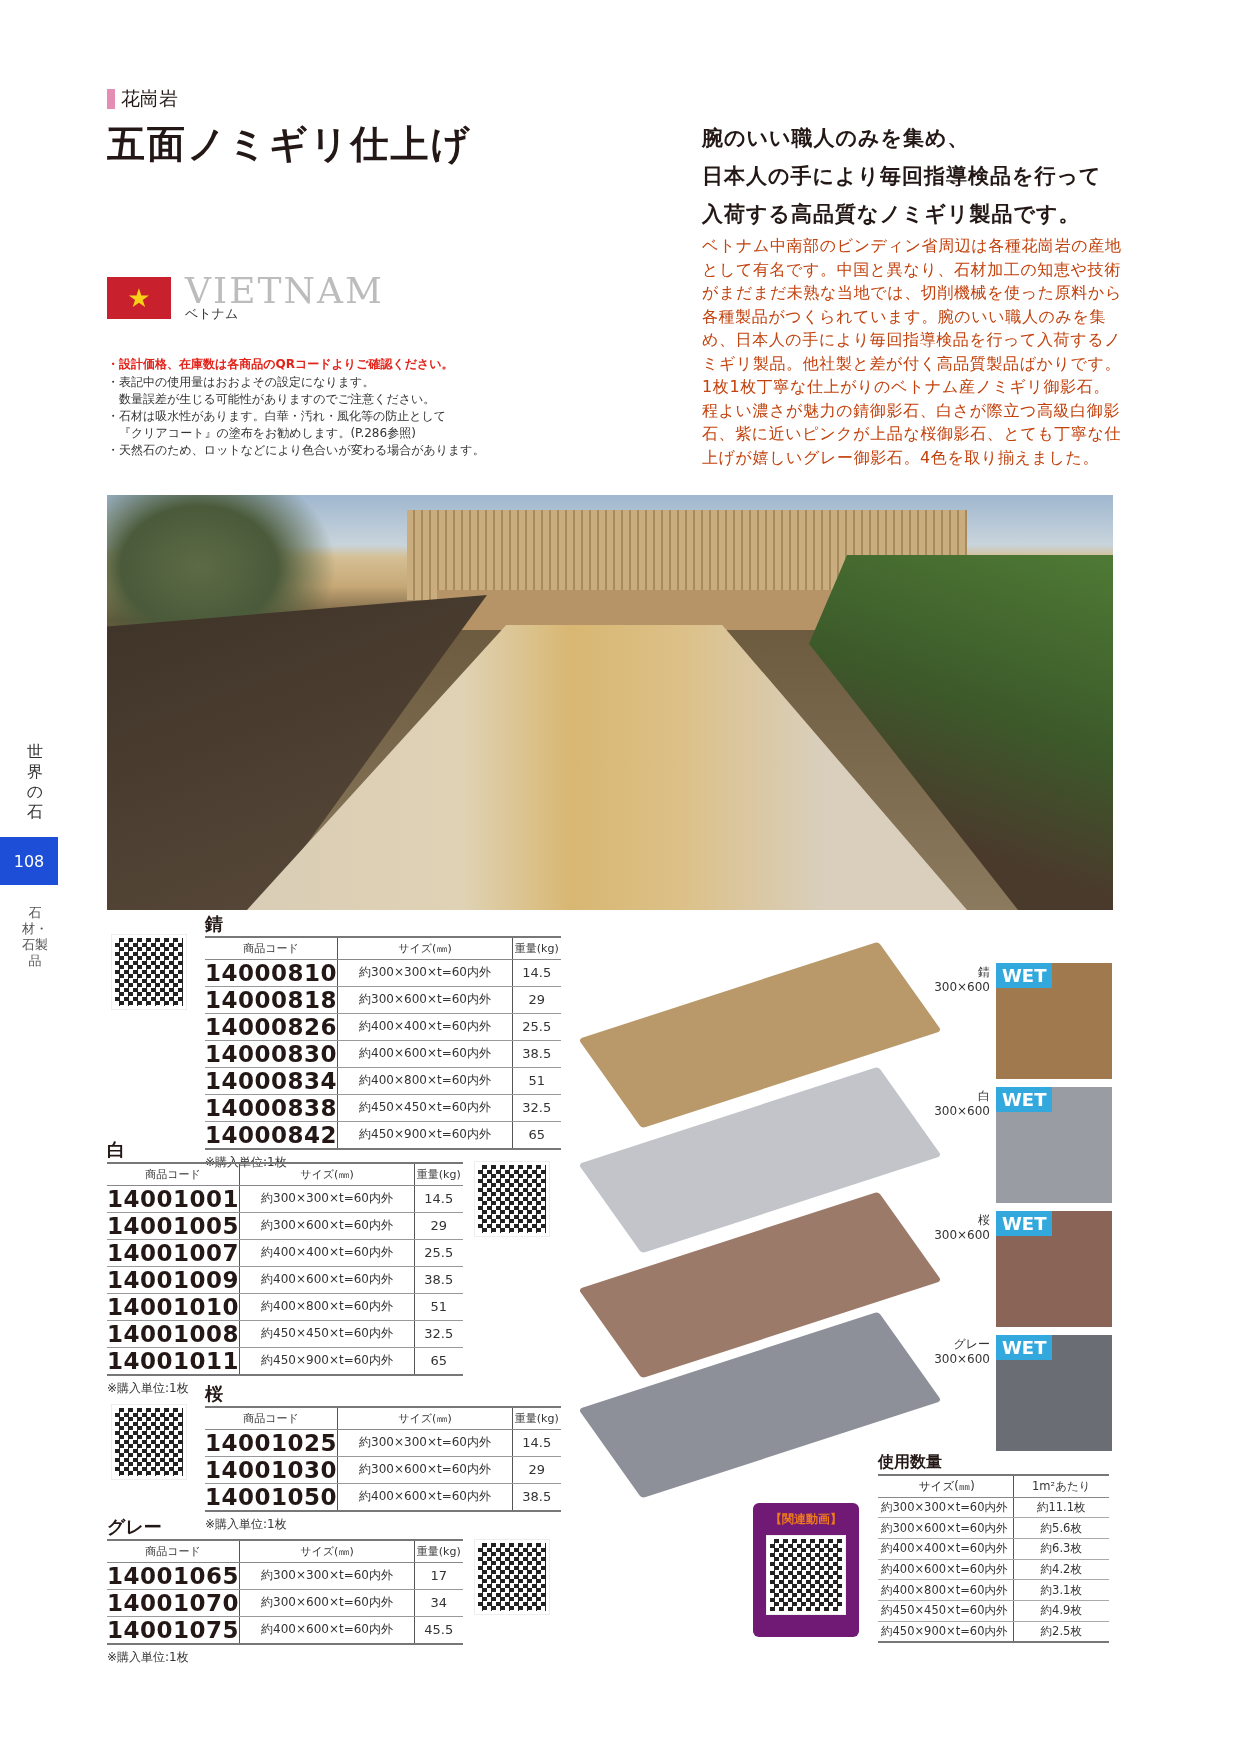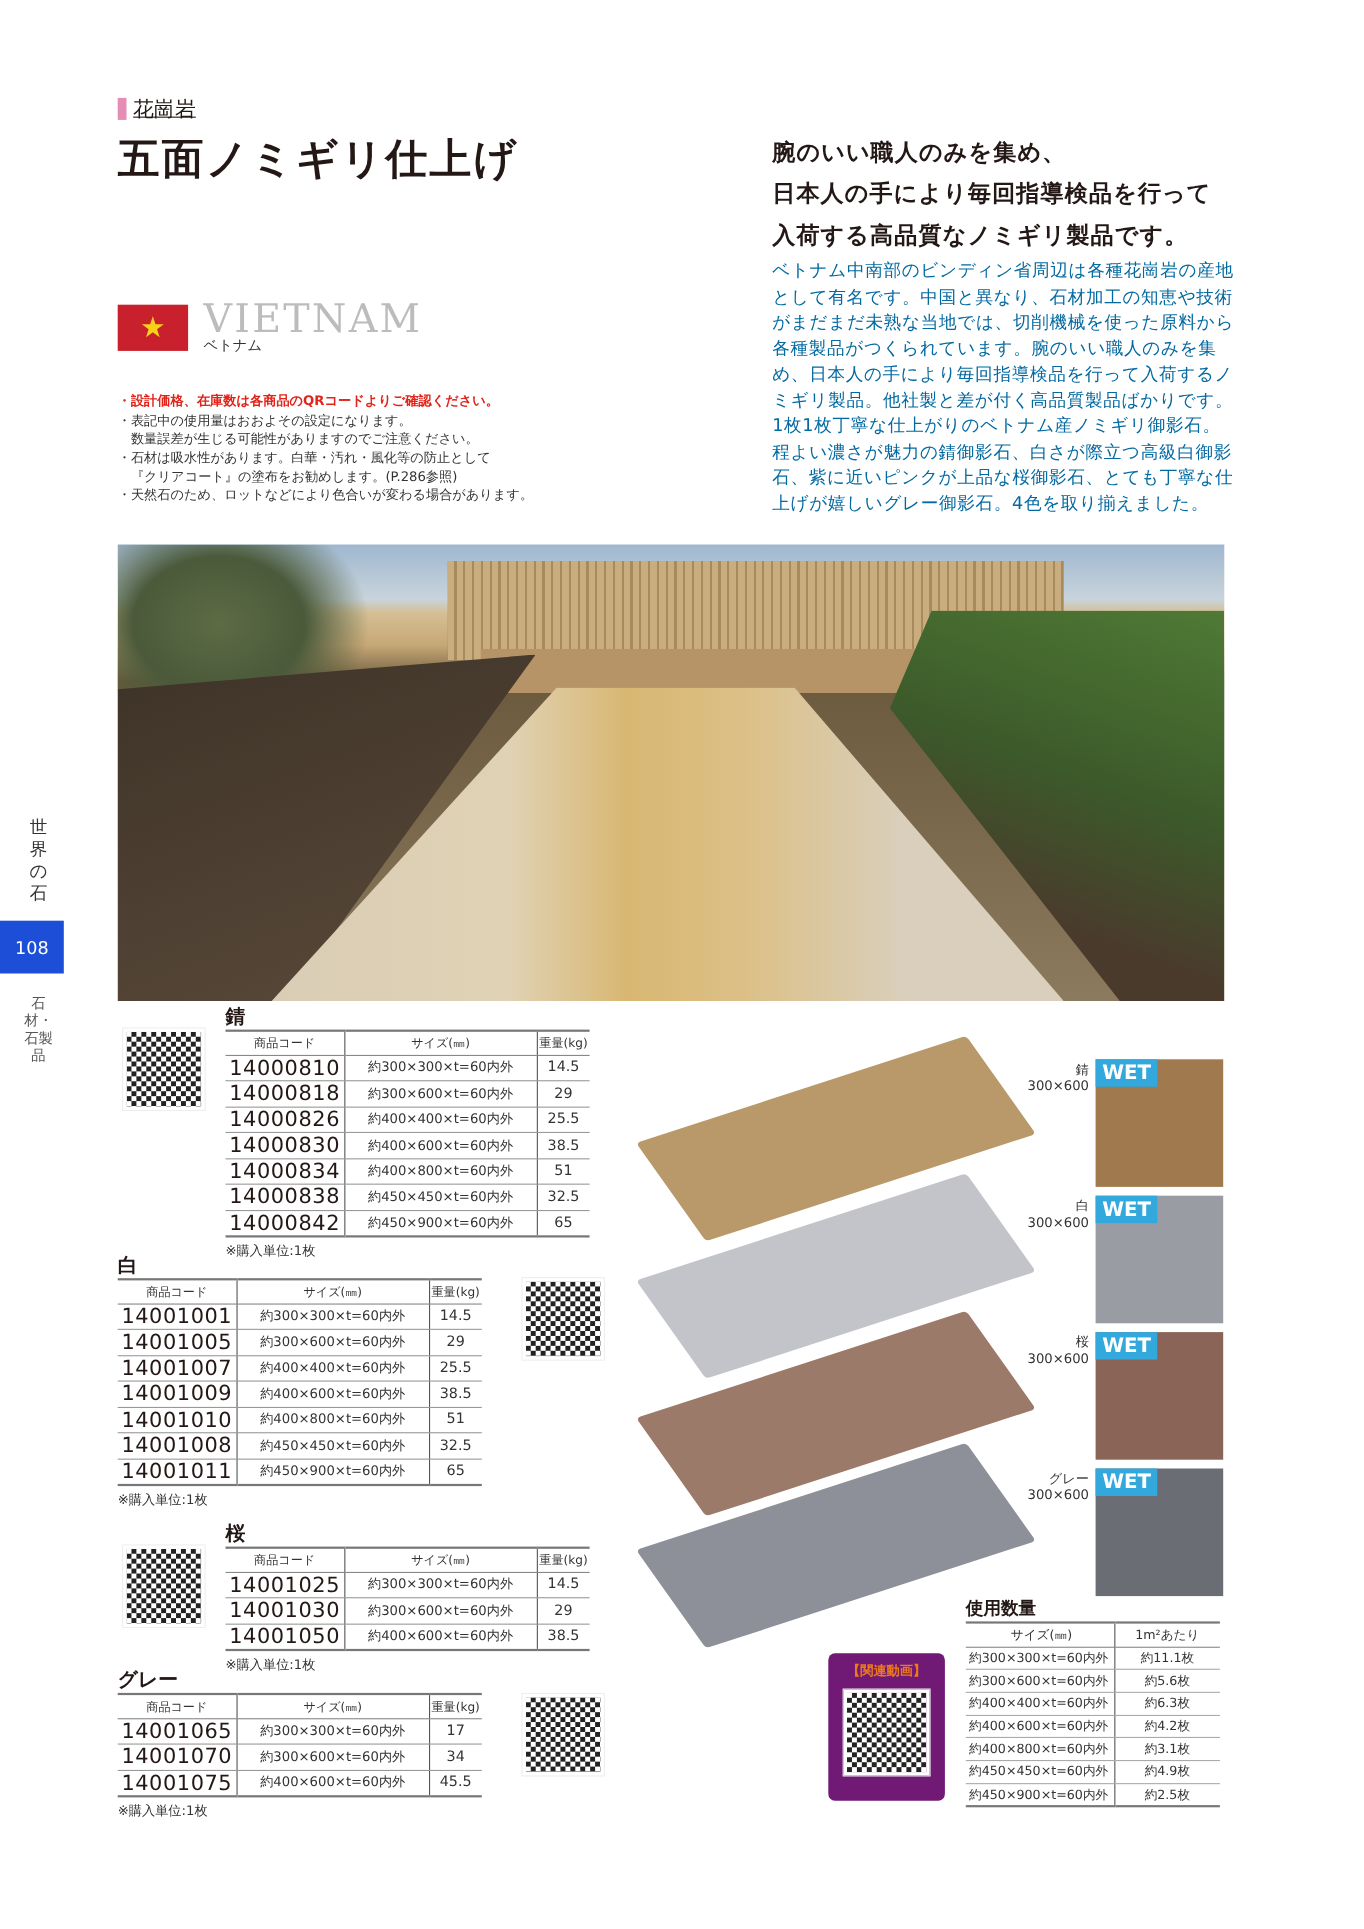--- a/index.html
+++ b/index.html
@@ -1,34 +1,34 @@
 <!DOCTYPE html>
 <html><head>
 <meta charset="utf-8">
 <style>
   * { box-sizing: border-box; margin: 0; padding: 0; }
   body { width: 1240px; height: 1754px; background: #fff; position: relative; font-family: "DejaVu Sans", "Liberation Sans", sans-serif; color: #231815; overflow: hidden; }
   .abs { position: absolute; }
 
   
-  .category { left: 107px; top: 86px; font-size: 19px; display: flex; align-items: center; gap: 6px; text-decoration: underline; }
+  .category { left: 107px; top: 86px; font-size: 19px; display: flex; align-items: center; gap: 6px; }
   .category .bar { width: 8px; height: 20px; background: #e48db5; display: inline-block; }
   .title { left: 107px; top: 120px; font-size: 38px; font-weight: bold; line-height: 48px; letter-spacing: 2px; }
   .country { left: 107px; top: 277px; display: flex; align-items: flex-start; gap: 14px; }
   .flag { width: 64px; height: 42px; background: #c8202c; display: flex; align-items: center; justify-content: center; }
   .flag span { color: #f7d117; font-size: 26px; line-height: 1; }
   .country-text .en { font-family: "DejaVu Serif", "Liberation Serif", serif; font-size: 36px; color: #bcbcbc; letter-spacing: 2px; line-height: 28px; }
   .country-text .jp { font-size: 13px; color: #333; }
 
   .notes { left: 107px; top: 354px; font-size: 12px; line-height: 17px; color: #333; }
   .notes .red { color: #e2231a; font-size: 12px; font-weight: bold; line-height: 20px; }
   .notes div { white-space: nowrap; }
 
   .headline { left: 702px; top: 119px; font-size: 21px; font-weight: bold; line-height: 38px; letter-spacing: 1px; }
-  .body-text { left: 702px; top: 234px; width: 420px; font-size: 16px; line-height: 23.5px; color: #0369a1; letter-spacing: 0.6px; }
+  .body-text { left: 702px; top: 234px; width: 420px; font-size: 16px; line-height: 23.5px; color: #c2410c; letter-spacing: 0.6px; }
 
   
   .side-top { left: 22px; top: 742px; width: 26px; font-size: 16px; line-height: 20px; text-align: center; color: #333; }
   .page-num { left: 0; top: 837px; width: 58px; height: 48px; background: #1d4ed8; color: #fff; font-size: 16px; display: flex; align-items: center; justify-content: center; }
   .side-bottom { left: 22px; top: 905px; width: 26px; font-size: 13px; line-height: 16px; text-align: center; color: #555; }
 
   
   .photo { left: 107px; top: 495px; width: 1006px; height: 415px; overflow: hidden;
     background: linear-gradient(180deg, #9fb7cf 0%, #c9d4dc 12%, #d5bf94 15%, #c7a877 22%, #6b5a3d 30%, #8b7a5e 100%); }
   .photo .fence { position: absolute; left: 300px; top: 15px; width: 560px; height: 90px;
@@ -47,21 +47,21 @@
   .qr-wrap { position: absolute; }
   .color-label { font-size: 18px; font-weight: bold; }
   table.spec { border-collapse: collapse; font-size: 12px; }
   table.spec th { font-weight: normal; font-size: 11px; color: #333; height: 22px; border-bottom: 1px solid #888; }
   table.spec td { height: 23.5px; border-bottom: 1px solid #999; text-align: center; }
   table.spec tr:first-child th { border-top: 2px solid #777; text-align: center; }
   table.spec tr:last-child td { border-bottom: 2px solid #777; }
   table.spec .c1 { width: 108px; border-right: 1px solid #555; }
   table.spec .c2 { width: 175px; border-right: 1px solid #555; }
   table.spec .c3 { width: 48px; }
-  table.spec td.c1 { font-size: 19px; font-weight: normal; letter-spacing: 0.5px; }
+  table.spec td.c1 { font-size: 23px; font-weight: bold; letter-spacing: 0.5px; }
   table.spec td.c2 { font-size: 12px; color: #333; }
   table.spec td.c3 { font-size: 13px; color: #333; }
   .unit { font-size: 12px; color: #333; margin-top: 4px; }
 
   
   .slab { position: absolute; width: 300px; height: 110px; border-radius: 4px; transform: skewY(-18deg) skewX(30deg); }
   .swatch { position: absolute; width: 116px; height: 116px; }
   .wet { position: absolute; left: 0; top: 0; background: #32a8dc; color: #fff; font-size: 18px; font-weight: bold; padding: 2px 6px; }
   .swatch-label { position: absolute; text-align: right; font-size: 12px; line-height: 15px; color: #333; width: 70px; }
 

